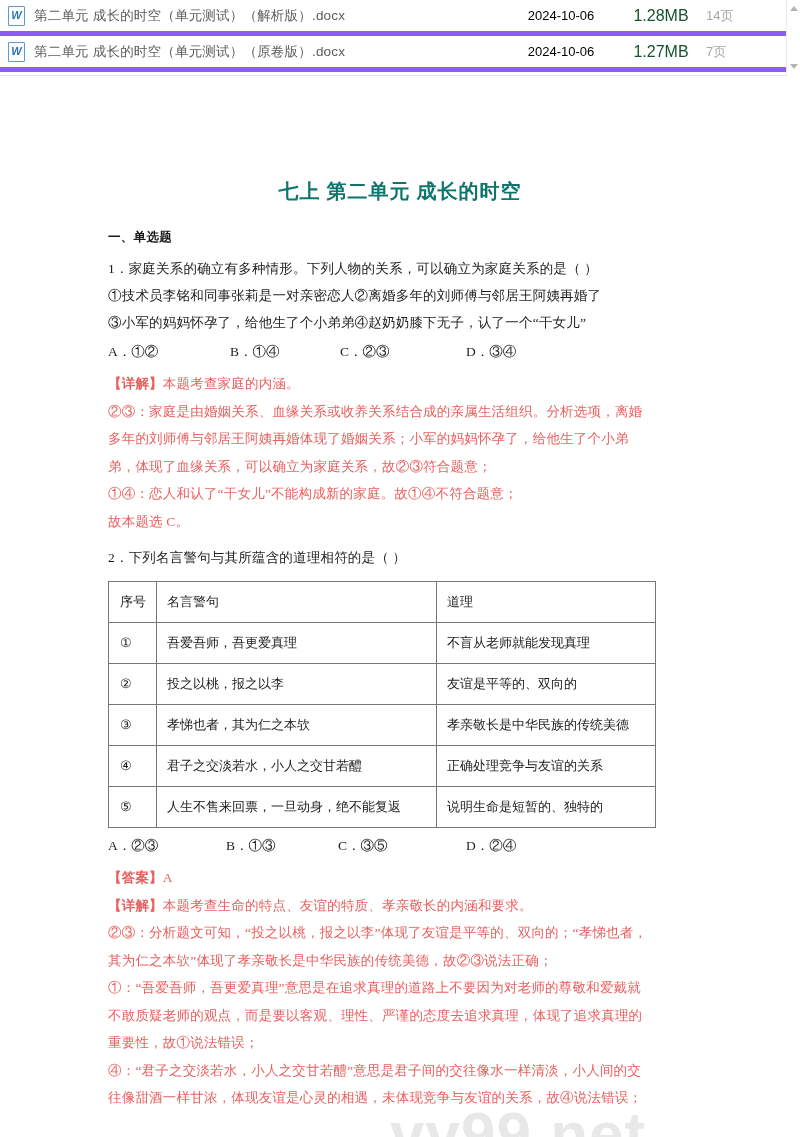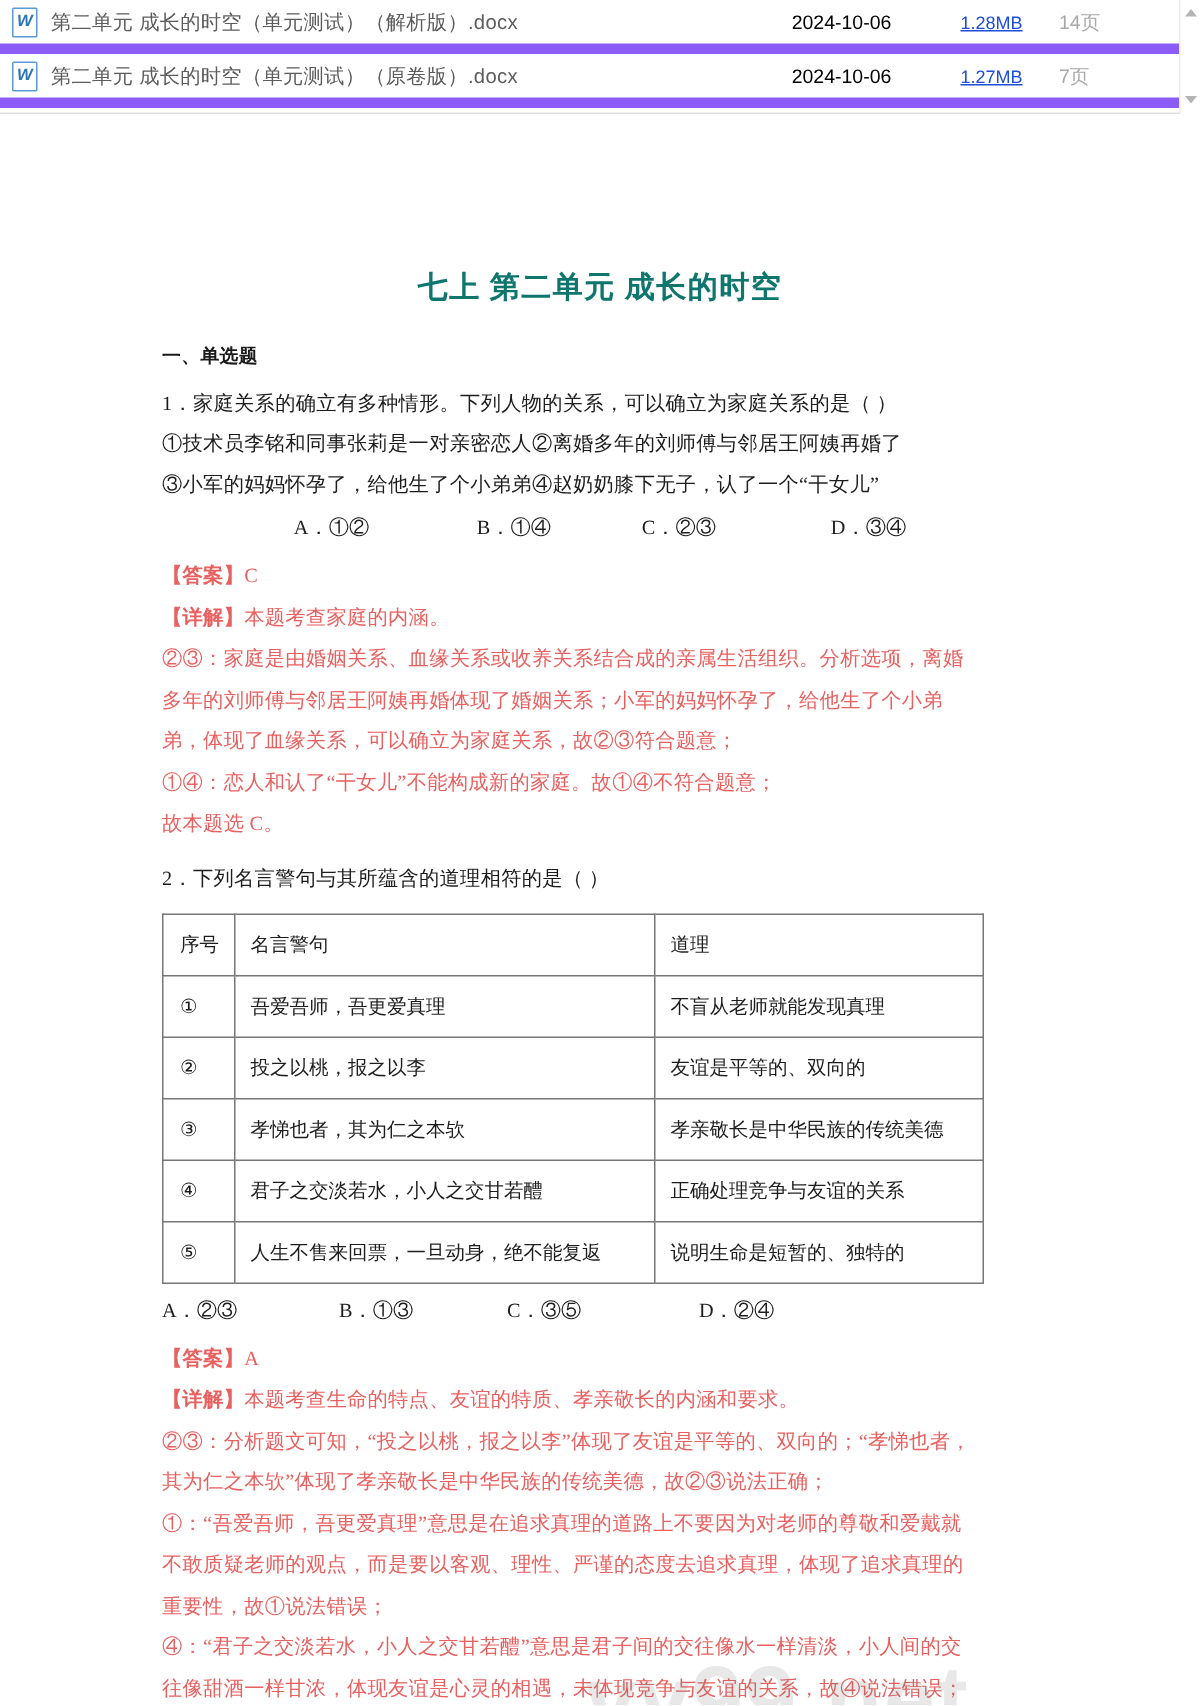--- a/index.html
+++ b/index.html
@@ -16,21 +16,21 @@
   .filelist {
     position: absolute; top: 0; left: 0; width: 800px; height: 76px;
     background: #ffffff;
     border-bottom: 1px solid #e2e2e2;
   }
   .file-row {
     position: relative;
     display: flex; align-items: center;
     height: 36px;
     padding-left: 8px; padding-right: 34px;
-    border-bottom: 7px solid #8b5cf6;
+    border-bottom: 5px solid #8b5cf6;
     font-family: "Liberation Sans", "DejaVu Sans", sans-serif;
   }
   .file-row:last-child { border-bottom: none; }
   .word-icon {
     width: 17px; height: 20px; flex: 0 0 17px;
     position: relative; margin-right: 9px;
     background: #ffffff;
     border: 1px solid #5b9bd5;
     border-radius: 1px;
   }
@@ -43,21 +43,21 @@
     display: flex; align-items: center; justify-content: center;
     line-height: 1;
   }
   .file-name {
     flex: 1 1 auto;
     font-size: 13.5px; color: #5c5c5c;
     white-space: nowrap; overflow: hidden; text-overflow: ellipsis;
     letter-spacing: .2px;
   }
   .file-date { flex: 0 0 110px; text-align: center; font-size: 13px; color: #000000; }
-  .file-size { flex: 0 0 90px; text-align: center; font-size: 12px; color: #1d4ed8; text-decoration: underline; }
+  .file-size { flex: 0 0 90px; text-align: center; font-size: 16px; color: #14532d; }
   .file-pages { flex: 0 0 60px; text-align: left; font-size: 13px; color: #a8a8a8; padding-right: 8px; }
 
   
   .fl-scrollbar {
     position: absolute; top: 0; right: 0; width: 14px; height: 76px;
     background: #ffffff; border-left: 1px solid #ececec;
   }
   .fl-scroll-arrow {
     position: absolute; left: 3px; width: 0; height: 0;
   }
@@ -97,21 +97,21 @@
   }
 
   .q-stem {
     font-size: 13.5px; color: #1d1d1d; line-height: 27px;
     margin-top: 9px; letter-spacing: .2px;
   }
   .q-line { font-size: 13.5px; color: #1d1d1d; line-height: 27px; letter-spacing: .2px; }
 
   .options {
     display: flex; font-size: 13.5px; color: #1d1d1d;
-    line-height: 27px; margin-top: 2px; justify-content: center;
+    line-height: 27px; margin-top: 2px;
   }
   .options .opt { }
   .options .opt:nth-child(1) { flex: 0 0 122px; }
   .options .opt:nth-child(2) { flex: 0 0 110px; }
   .options .opt:nth-child(3) { flex: 0 0 126px; }
   .options .opt:nth-child(4) { flex: 0 0 auto; }
 
   .ans-block { margin-top: 5px; }
   .ans-line {
     font-size: 13.5px; color: #e8605f; line-height: 27.5px;
@@ -200,21 +200,20 @@
         <div class="q-stem">1．家庭关系的确立有多种情形。下列人物的关系，可以确立为家庭关系的是（    ）</div>
         <div class="q-line">①技术员李铭和同事张莉是一对亲密恋人②离婚多年的刘师傅与邻居王阿姨再婚了</div>
         <div class="q-line">③小军的妈妈怀孕了，给他生了个小弟弟④赵奶奶膝下无子，认了一个“干女儿”</div>
         <div class="options">
           <span class="opt">A．①②</span>
           <span class="opt">B．①④</span>
           <span class="opt">C．②③</span>
           <span class="opt">D．③④</span>
         </div>
         <div class="ans-block">
-          <div class="ans-line"><span class="ans-tag">【答案】</span><span>C</span></div>
           <div class="ans-line"><span class="ans-tag">【详解】</span><span>本题考查家庭的内涵。</span></div>
           <div class="ans-line">②③：家庭是由婚姻关系、血缘关系或收养关系结合成的亲属生活组织。分析选项，离婚</div>
           <div class="ans-line">多年的刘师傅与邻居王阿姨再婚体现了婚姻关系；小军的妈妈怀孕了，给他生了个小弟</div>
           <div class="ans-line">弟，体现了血缘关系，可以确立为家庭关系，故②③符合题意；</div>
           <div class="ans-line">①④：恋人和认了“干女儿”不能构成新的家庭。故①④不符合题意；</div>
           <div class="ans-line">故本题选 C。</div>
         </div>
       </div>
 
       <div>

